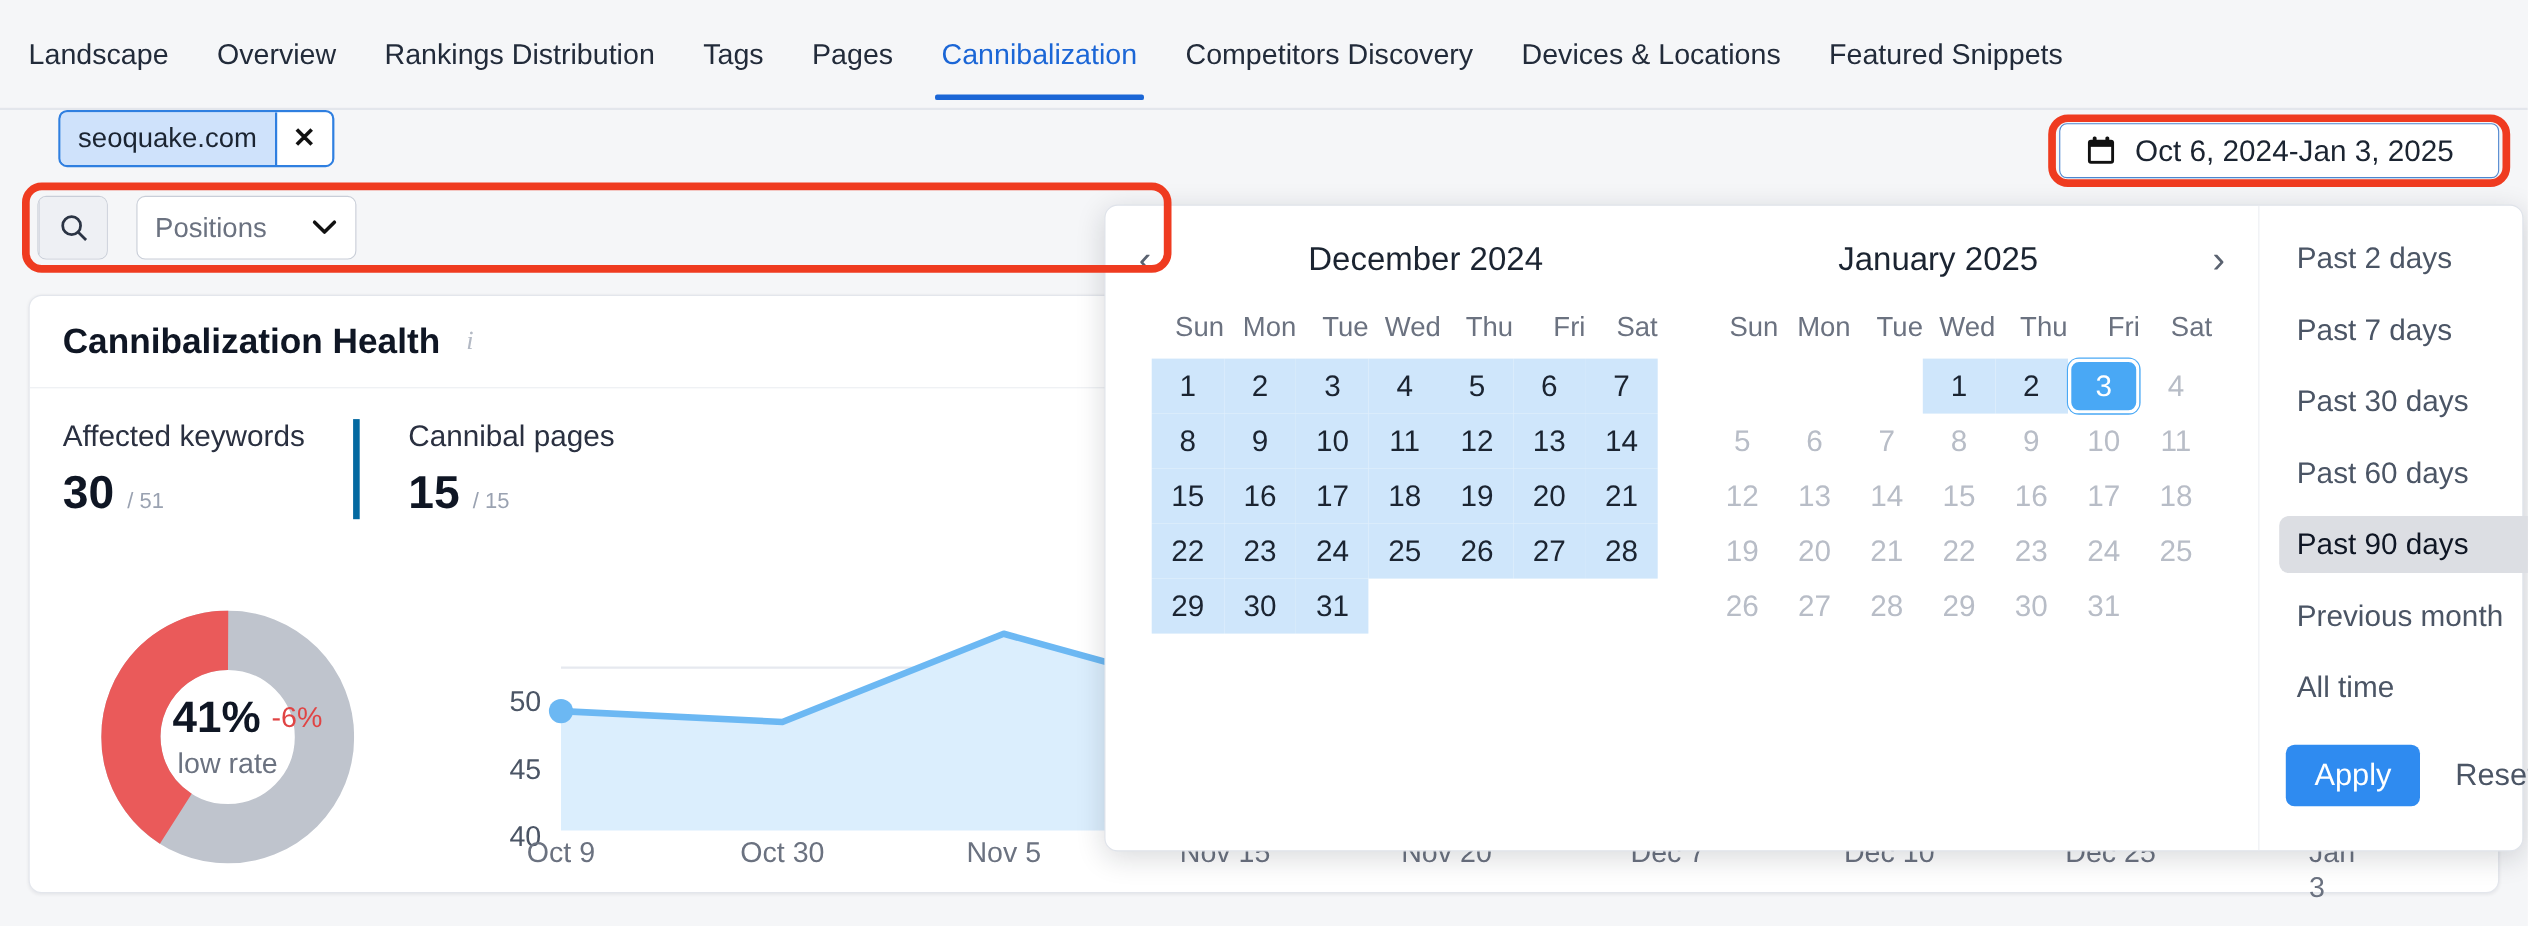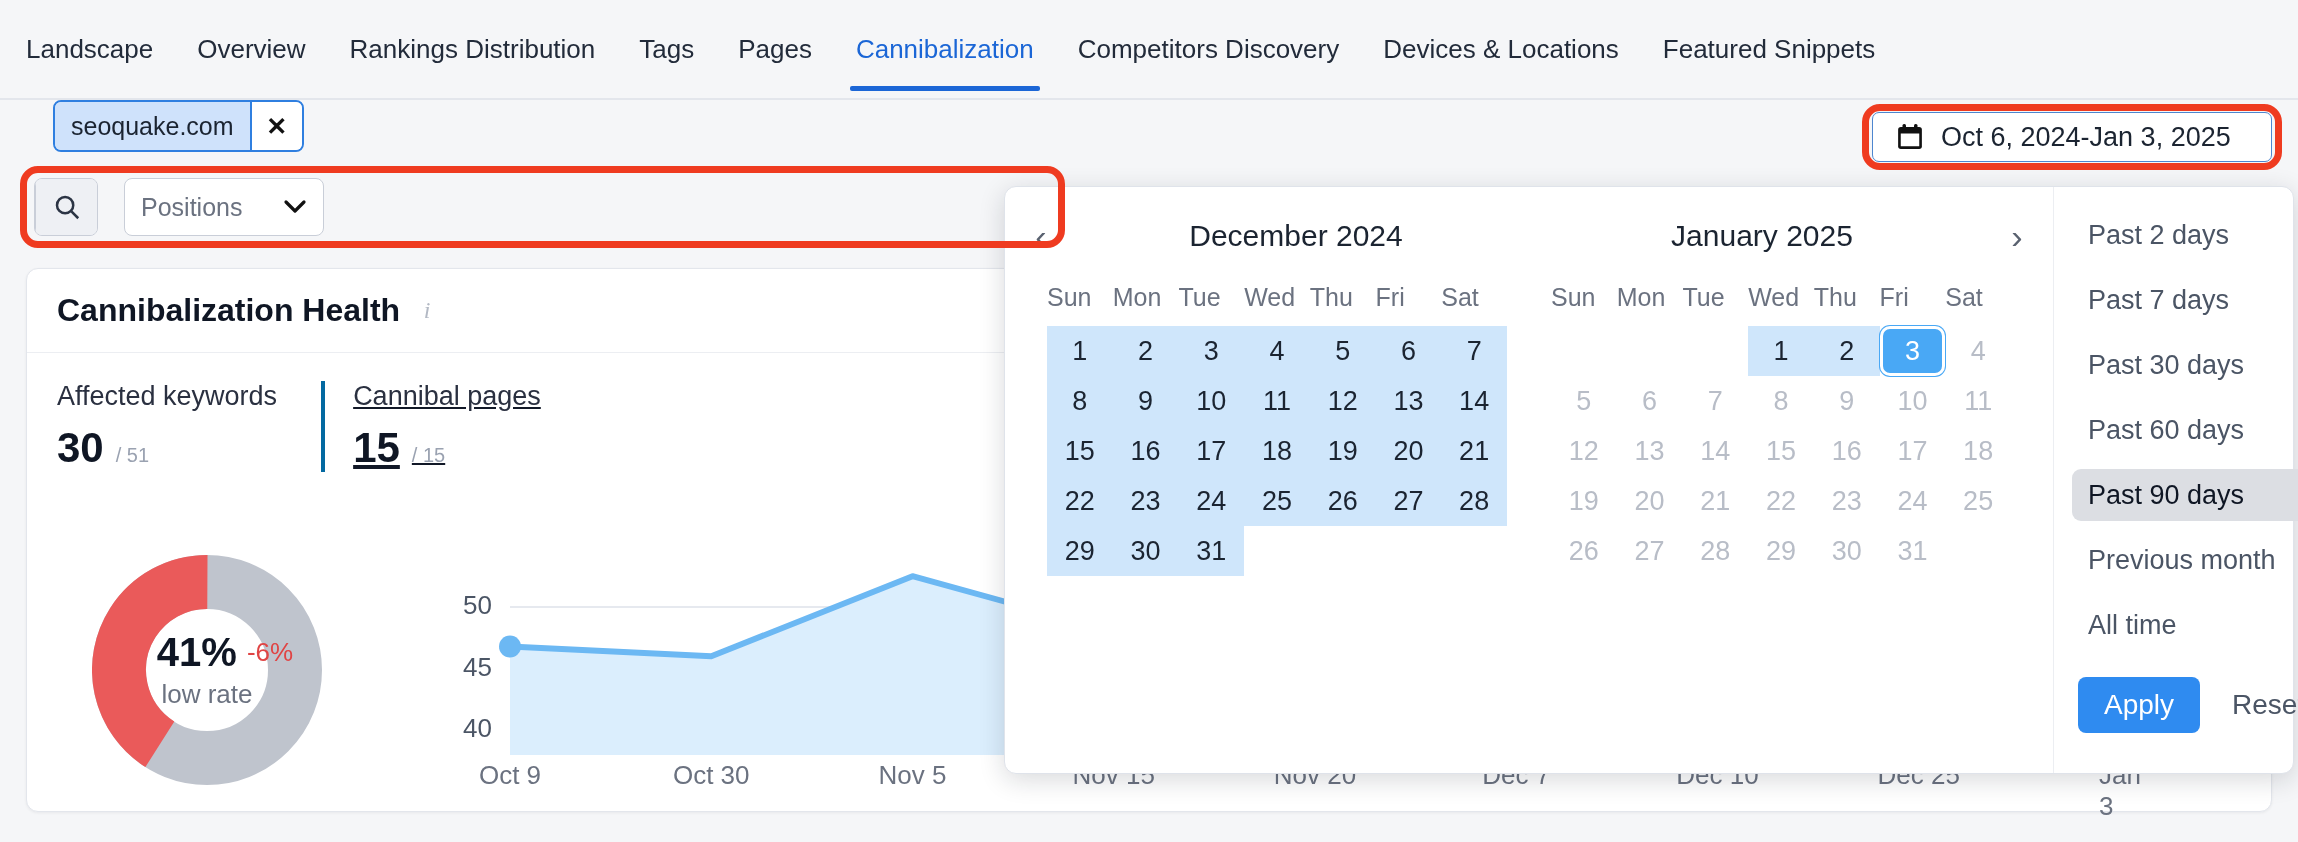--- a/index.html
+++ b/index.html
@@ -97,59 +97,59 @@
   .card-head { height:84px; display:flex; align-items:center; padding:0 30px; border-bottom:1px solid #eceef2; }
   .card-title { font-size:32px; font-weight:bold; color:#0f1624; }
   .info-i {
     display:inline-flex; align-items:center; justify-content:center;
     width:26px; height:26px; margin-left:14px; color:#b3b9c4;
     font-size:24px; font-style:italic; font-family:"Liberation Serif", serif; cursor:pointer;
   }
 
   .metrics { display:flex; padding:28px 30px 0 30px; }
   .metric { padding-right:44px; }
-  .metric + .metric { border-left:4px solid #0369a1; padding-left:28px;text-decoration:underline; }
+  .metric + .metric { border-left:6px solid #0369a1; padding-left:44px; }
   .metric-label { font-size:27px; color:#2a3040; margin-bottom:12px; }
   .metric-value { font-size:42px; font-weight:bold; color:#0f1624; display:flex; align-items:baseline; }
   .metric-sub { font-size:20px; color:#9aa2b1; font-weight:normal; margin-left:12px; }
 
   
   .donut-wrap { position:absolute; left:92px; top:555px; width:230px; height:230px; }
   .donut-center {
     position:absolute; left:0; top:0; width:230px; height:230px;
     display:flex; flex-direction:column; align-items:center; justify-content:center;
     pointer-events:none;
   }
   .donut-pct-row { display:flex; align-items:center;margin-left:36px; }
   .donut-pct { font-size:40px; font-weight:bold; color:#0f1624; }
   .donut-delta { font-size:26px; color:#e04444; margin-left:10px; }
   .donut-cap { font-size:26px; color:#6b7280; margin-top:4px; }
 
   
   .linechart { position:absolute; left:430px; top:560px; width:1700px; height:240px; }
-  .ytick { position:absolute; font-size:26px; color:#4b5565; right:0; }
+  .ytick { position:absolute; font-size:26px; color:#4b5565; right:0;margin-top:32px; }
   .xtick { position:absolute; font-size:26px; color:#6b7280; top:200px; transform:translateX(-50%); }
 
   
   .popup {
     position:absolute; left:1004px; top:186px; width:1290px; height:588px;
     background:#fff; border:1px solid #dfe3ea; border-radius:12px;
     box-shadow:0 6px 26px rgba(20,25,40,.16);
     z-index:50; display:flex;
   }
   .cal-area { flex:1; padding:18px 14px 0 14px; position:relative; }
   .cal-header { display:flex; align-items:center; height:62px; }
   .nav-arrow { width:44px; display:flex; align-items:center; justify-content:center;
     font-size:34px; color:#5a6270; cursor:pointer; }
   .months { flex:1; display:flex; }
   .month-title { flex:1; text-align:center; font-size:30px; color:#1b2431; }
   .grids { display:flex; gap:44px; padding:0 28px; }
   .grid { width:460px; }
   .dow-row, .week-row { display:grid; grid-template-columns:repeat(7,1fr); }
-  .dow { text-align:left; font-size:25px; color:#6b7280; padding:16px 0 14px 0; }
+  .dow { text-align:right; font-size:25px; color:#6b7280; padding:16px 0 14px 0; }
   .day {
     height:50px; display:flex; align-items:center; justify-content:center;
     font-size:27px; color:#1b2431; cursor:pointer;
   }
   .day.inrange { background:#cfe6fb; }
   .day.muted { color:#b8bdc7; }
   .day.selected {
     background:#49a8f5; color:#fff; border-radius:10px;
     box-shadow: inset 0 0 0 3px #ffffff, 0 0 0 1px #49a8f5;
   }

